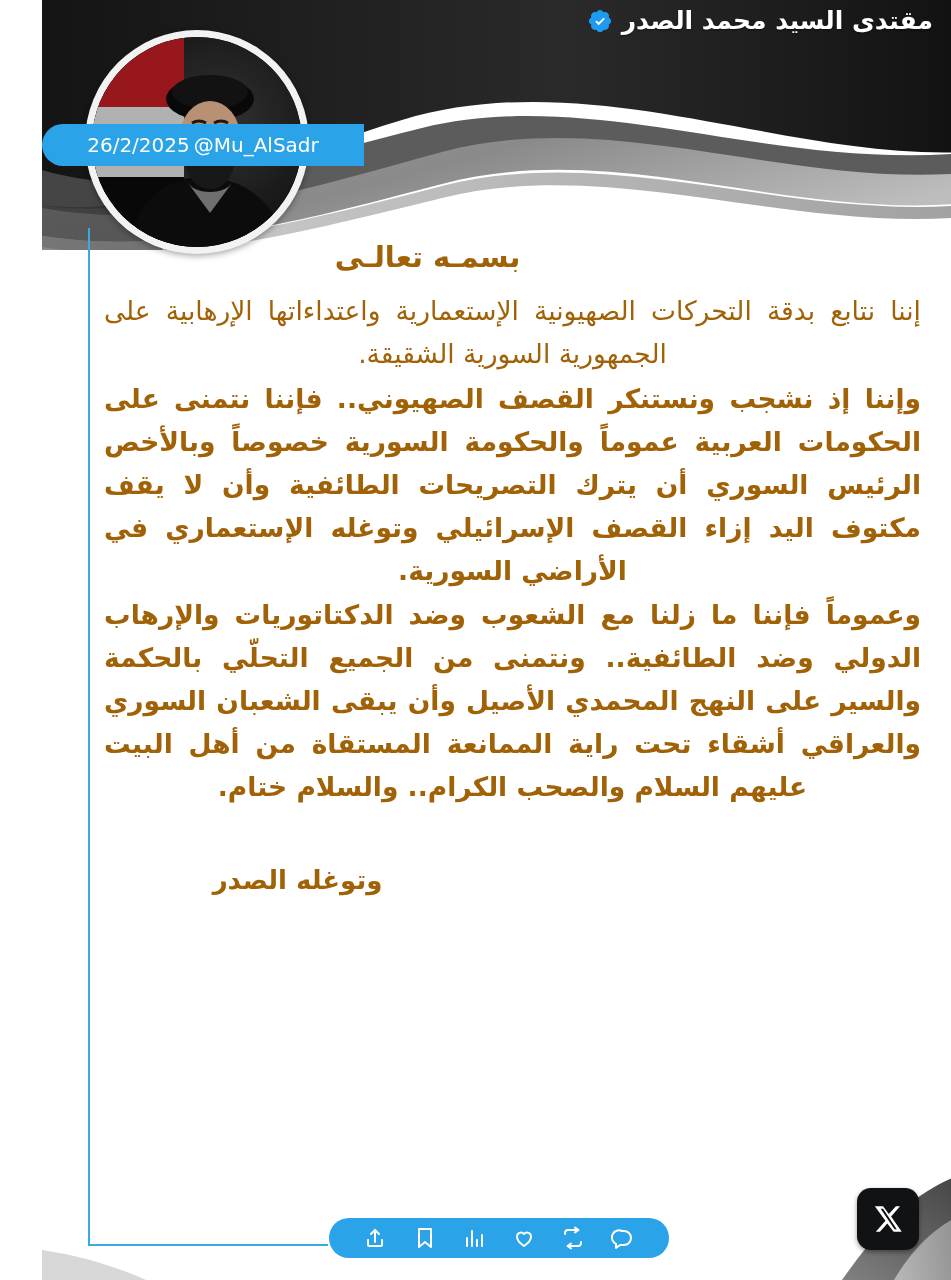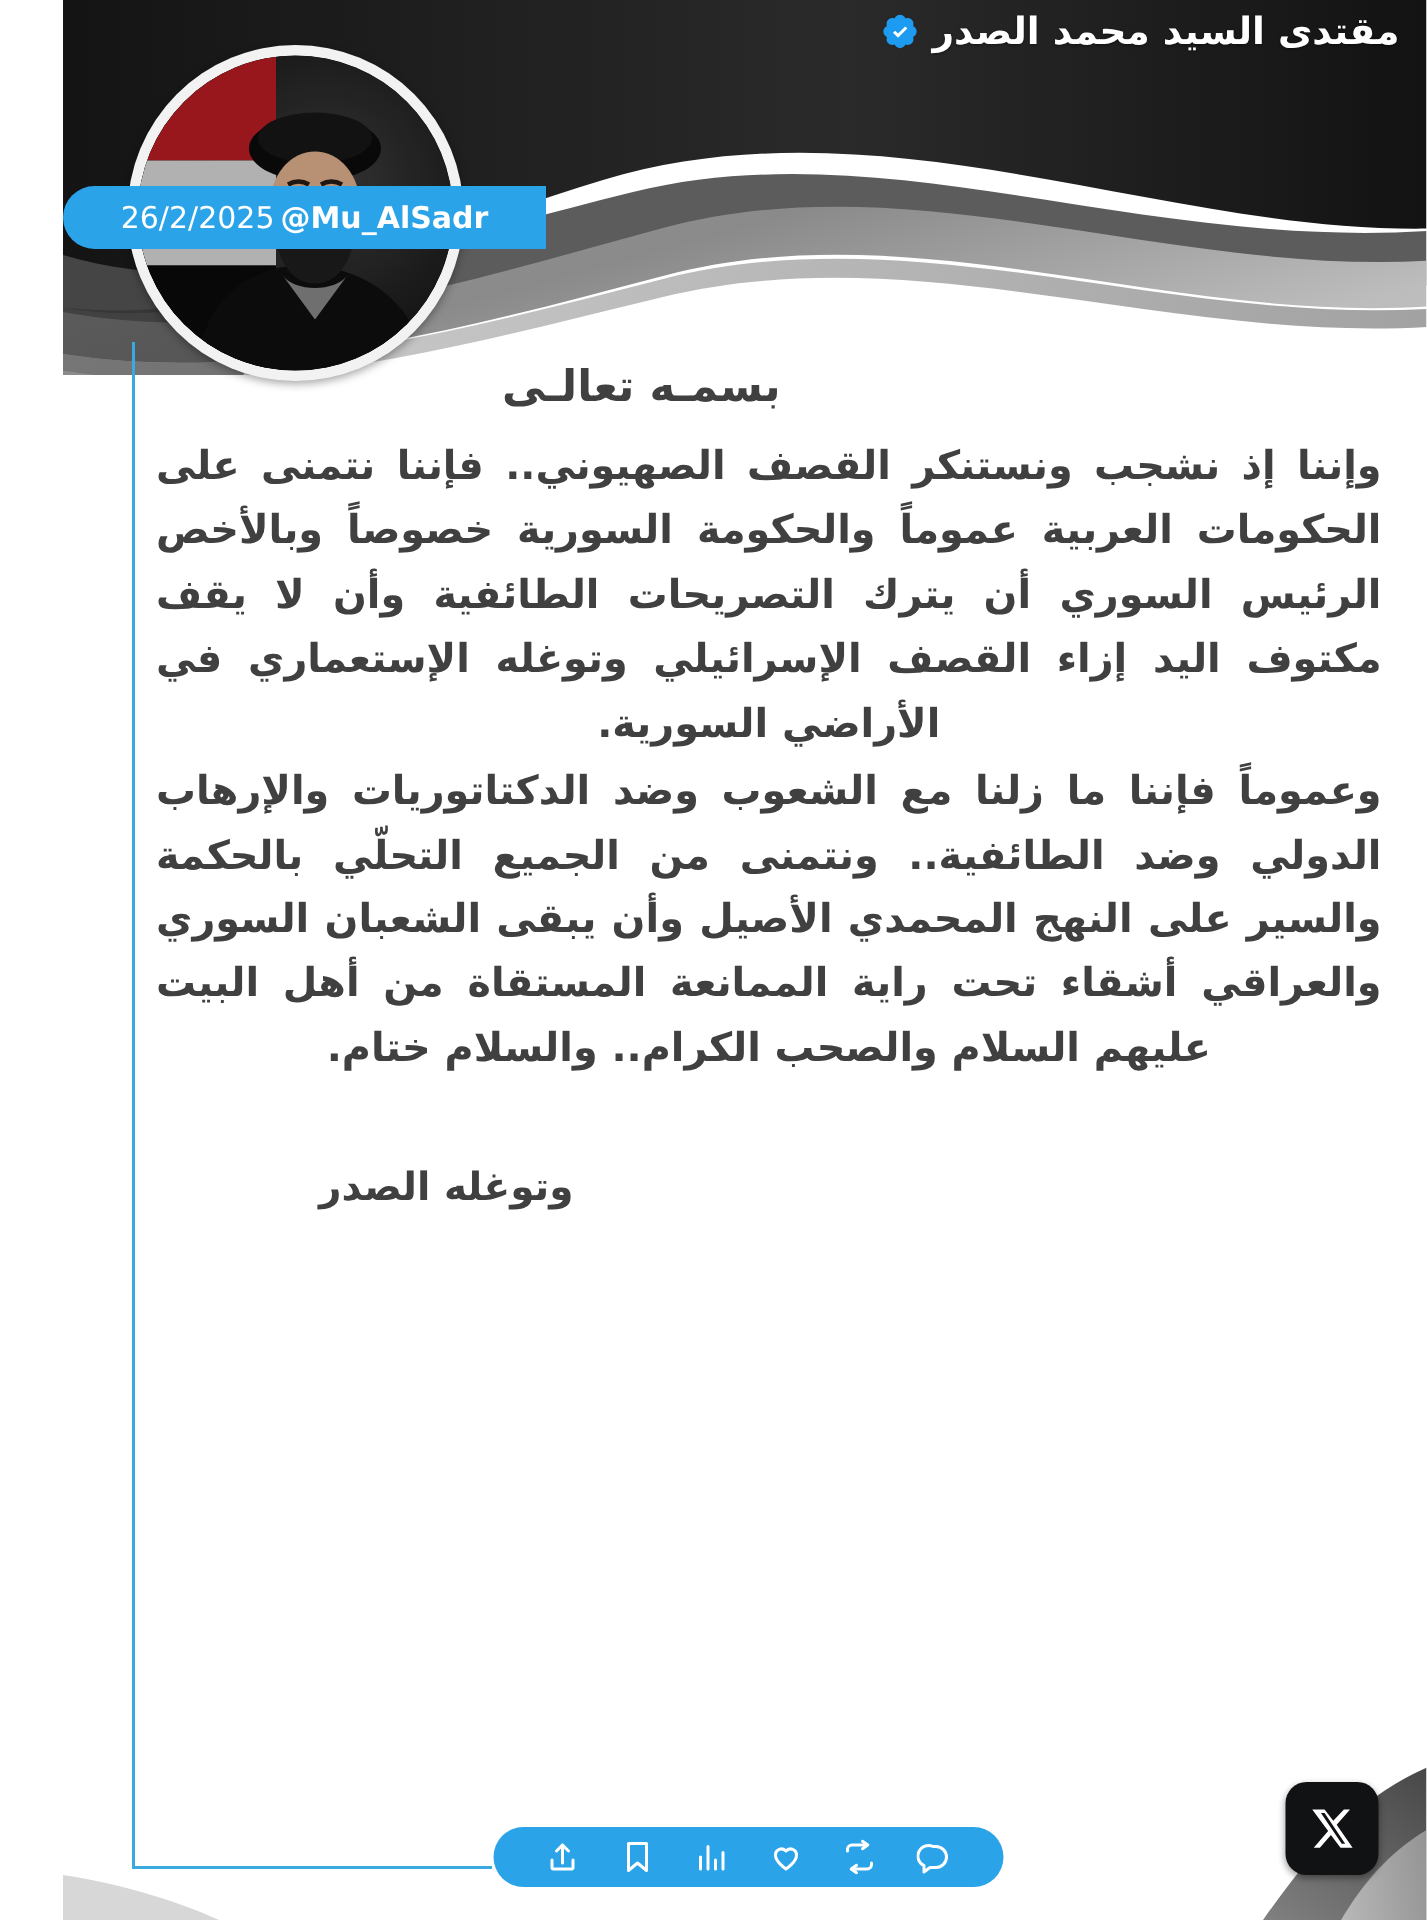--- a/index.html
+++ b/index.html
@@ -82,21 +82,21 @@
     border-radius: 21px 0 0 21px;
     display: flex;
     align-items: center;
     justify-content: center;
     gap: 4px;
     color: #ffffff;
     font-size: 20px;
     z-index: 8;
     direction: ltr;
   }
-  .meta-pill .handle { font-weight: bold; }
+  .meta-pill .handle { font-weight: normal; }
   .meta-pill .date { font-weight: normal; }
 
   
   .left-rule {
     position: absolute;
     left: 46px;
     top: 228px;
     width: 2px;
     height: 1018px;
     background: #39a9e0;
@@ -112,21 +112,21 @@
     z-index: 4;
   }
 
   
   .body {
     position: absolute;
     top: 240px;
     right: 30px;
     left: 62px;
     z-index: 5;
-    color: #404040;
+    color: #a16207;
   }
   .bismillah {
     text-align: center;
     font-size: 29px;
     font-weight: bold;
     letter-spacing: 1px;
     margin-bottom: 16px;
     padding-right: 170px;
   }
   .para {
@@ -297,20 +297,21 @@
   <div class="meta-pill">
     <span class="date">26/2/2025</span>
     <span class="handle">@Mu_AlSadr</span>
   </div>
 
   <div class="left-rule"></div>
   <div class="left-rule-foot"></div>
 
   <div class="body">
     <div class="bismillah">بسمـه تعالـى</div>
+    <p class="para p1">إننا نتابع بدقة التحركات الصهيونية الإستعمارية واعتداءاتها الإرهابية على الجمهورية السورية الشقيقة.</p>
     <p class="para">وإننا إذ نشجب ونستنكر القصف الصهيوني.. فإننا نتمنى على الحكومات العربية عموماً والحكومة السورية خصوصاً وبالأخص الرئيس السوري أن يترك التصريحات الطائفية وأن لا يقف مكتوف اليد إزاء القصف الإسرائيلي وتوغله الإستعماري في الأراضي السورية.</p>
     <p class="para">وعموماً فإننا ما زلنا مع الشعوب وضد الدكتاتوريات والإرهاب الدولي وضد الطائفية.. ونتمنى من الجميع التحلّي بالحكمة والسير على النهج المحمدي الأصيل وأن يبقى الشعبان السوري والعراقي أشقاء تحت راية الممانعة المستقاة من أهل البيت عليهم السلام والصحب الكرام.. والسلام ختام.</p>
     <div class="signature">وتوغله الصدر</div>
   </div>
 
   <svg class="footer-deco" viewBox="0 0 951 150" xmlns="http://www.w3.org/2000/svg">
     <defs>
       <linearGradient id="fg1" x1="0" y1="0" x2="1" y2="0">
         <stop offset="0%" stop-color="#cfcfcf"></stop>
         <stop offset="100%" stop-color="#8d8d8d"></stop>

